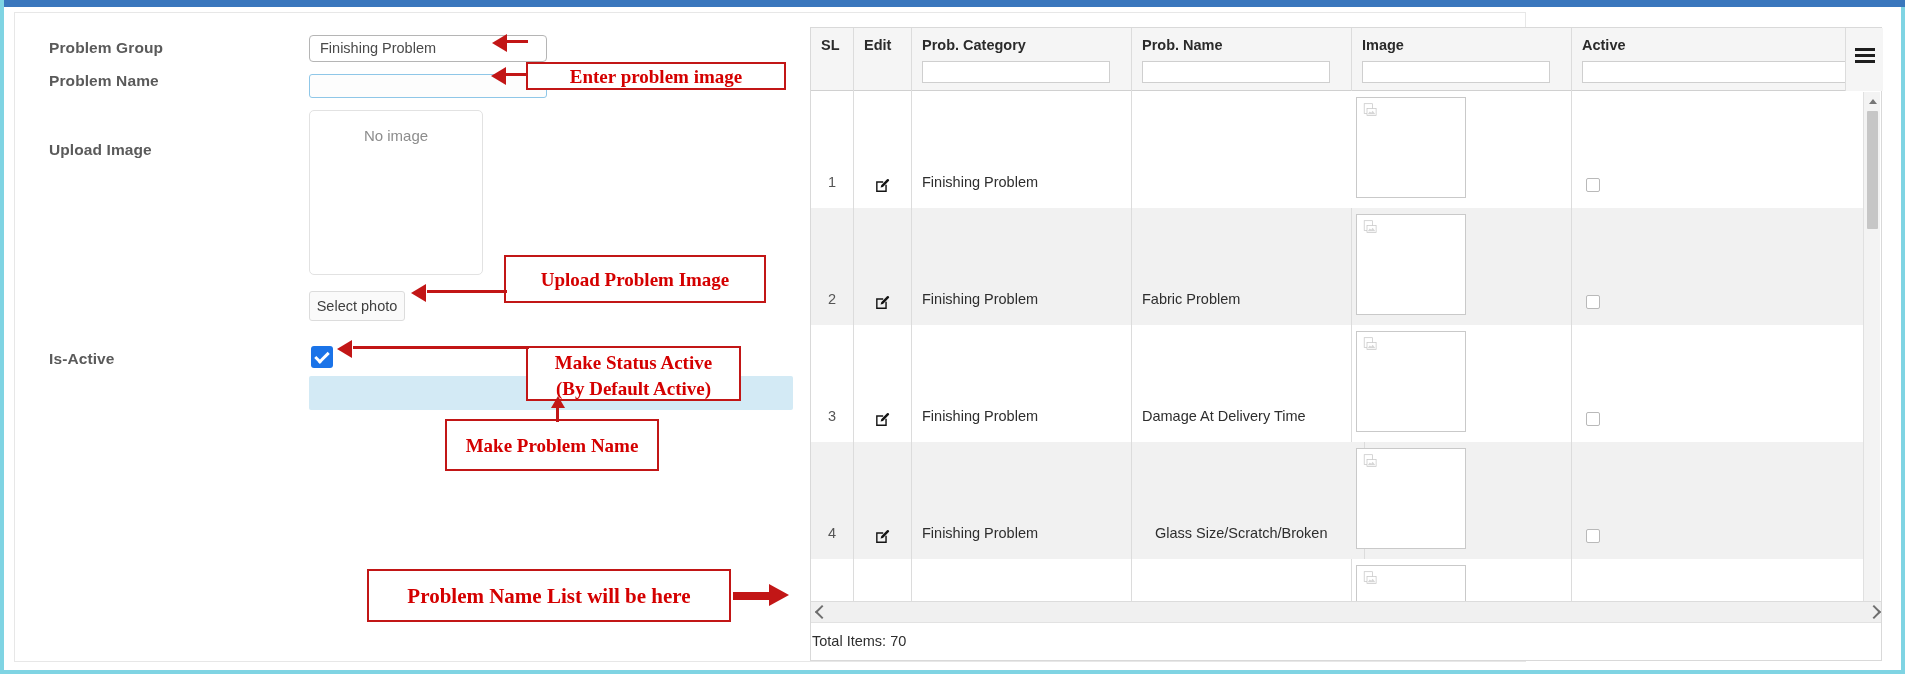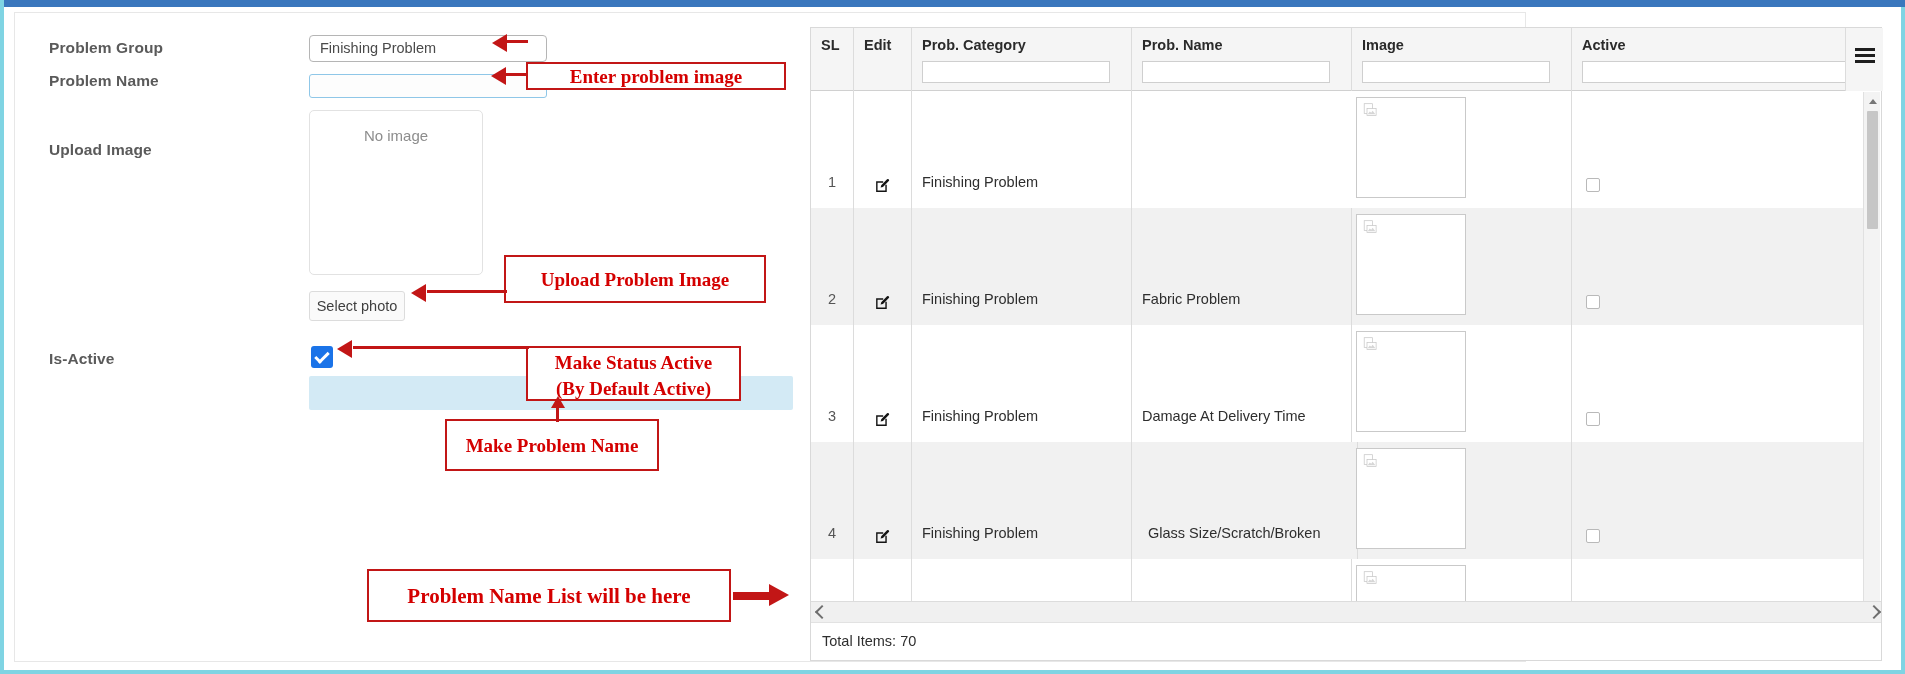--- a/index.html
+++ b/index.html
@@ -165,21 +165,21 @@
   }
   .hsb{position:absolute;top:0;width:18px;height:20px;cursor:pointer;}
   .hsb .chv{position:absolute;left:6px;top:5px;width:8px;height:8px;border:solid #6e6e6e;border-width:0 2px 2px 0;}
   .chv-l{transform:rotate(135deg);}
   .chv-r{transform:rotate(-45deg);}
 
   #grid-foot{
     position:absolute;left:0;bottom:0;width:1070px;height:38px;
     background:#fff;border-top:1px solid #e2e2e2;box-sizing:border-box;
   }
-  #grid-foot .ftxt{position:absolute;left:11px;top:10px;font-size:14.5px;color:#2e2e2e;}
+  #grid-foot .ftxt{position:absolute;left:1px;top:10px;font-size:14.5px;color:#2e2e2e;}
 </style>
 </head>
 <body>
 
 <div id="app-frame">
   <div id="top-blue-bar"></div>
 
   <div id="page-card">
 
     <div id="form-panel">
@@ -368,21 +368,21 @@
             </div>
           <div class="gcell" style="left:43px;width:58px;">
             <svg class="edit-ic" viewBox="0 0 24 24">
                 <path fill="#141414" d="M3 6h10v2H5v11h11v-8h2v10H3z"></path>
                 <path fill="#141414" d="M20.7 3.3a1.6 1.6 0 0 0-2.3 0l-8.2 8.2-.9 3.4 3.4-.9 8.2-8.2a1.6 1.6 0 0 0 0-2.3z"></path>
               </svg>
           </div>
           <div class="gcell" style="left:101px;width:220px;">
               <div class="gtxt">Finishing Problem</div>
             </div>
-          <div class="gcell" style="left:327px;width:220px;">
+          <div class="gcell" style="left:334px;width:220px;">
               <div class="gtxt">Glass Size/Scratch/Broken</div>
             </div>
           <div class="gcell" style="left:541px;width:220px;">
             <div class="imgph">
               <svg class="brokenimg" viewBox="0 0 20 20">
                   <rect x="1" y="1" width="12" height="14" fill="#fff" stroke="#c4c4c4"></rect>
                   <rect x="5" y="8" width="13" height="10" fill="#fff" stroke="#c4c4c4"></rect>
                   <path d="M6 16l3-4 2 2 2-3 4 5z" fill="#d6d6d6"></path>
                 </svg>
             </div>

